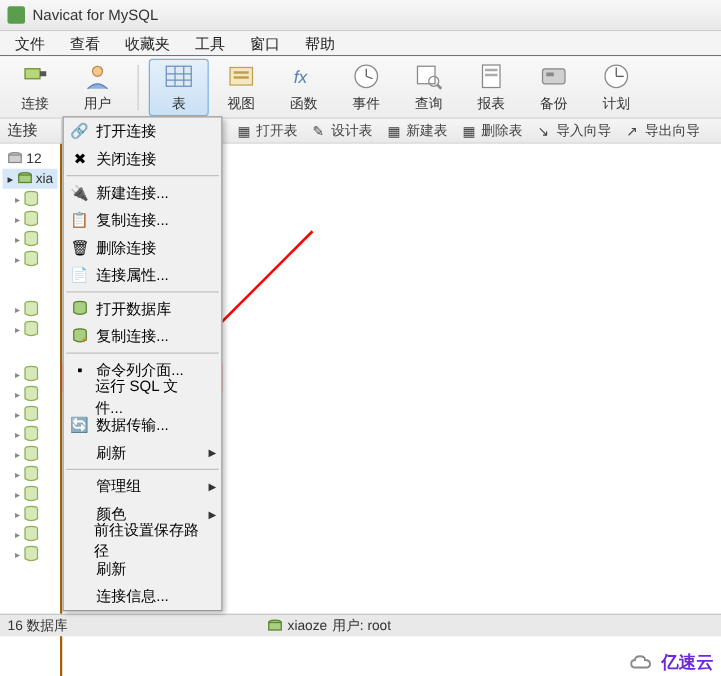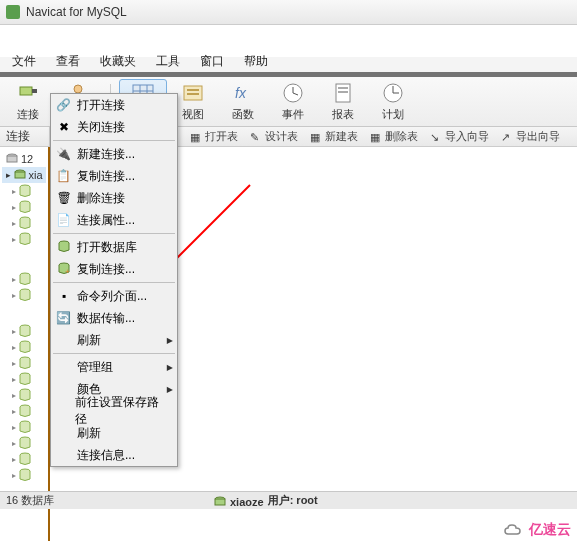--- a/index.html
+++ b/index.html
@@ -2,21 +2,21 @@
 <html><head>
 <meta charset="utf-8">
 <style>
 * { margin: 0; padding: 0; box-sizing: border-box; font-family: "Microsoft YaHei", sans-serif; }
 body { width: 577px; height: 541px; background: #fff; font-size: 12px; overflow: hidden; position: relative; }
 
 .titlebar { height: 22px; background: linear-gradient(#f8f8f8,#e8e8e8); border-bottom: 1px solid #ccc; display: flex; align-items: center; padding: 12px 6px; gap: 6px; }
 .titlebar .icon { width: 14px; height: 14px; background: #5a9e4d; border-radius: 2px; }
 .titlebar .title { font-size: 12px; color: #333; }
 
-.menubar { height: 20px; display: flex; align-items: flex-end; padding: 0 2px; background: #f4f4f4; border-bottom: 5px solid #737373; margin-top: 32px; }
+.menubar { height: 20px; display: flex; align-items: flex-start; padding: 0 2px; background: #f4f4f4; border-bottom: 1px solid #737373; }
 .menubar .m { padding: 2px 10px; font-size: 12px; color: #222; cursor: default; }
 
 .toolbar { height: 50px; display: flex; align-items: center; background: linear-gradient(#f9f9f9,#ededed); border-bottom: 1px solid #c8c8c8; padding: 0 4px; gap: 2px; }
 .tbtn { min-width: 48px; height: 46px; display: flex; flex-direction: column; align-items: center; justify-content: center; gap: 2px; padding: 2px 6px; border: 1px solid transparent; border-radius: 3px; }
 .tbtn.sel { background: linear-gradient(#e4f0fb,#c9e0f5); border-color: #7bb0e0; }
 .tbtn .ic { width: 24px; height: 24px; display: flex; align-items: center; justify-content: center; }
 .tbtn .lbl { font-size: 11px; color: #333; }
 .sep { width: 1px; height: 36px; background: #ccc; margin: 0 6px; }
 
 .subbar { height: 20px; background: linear-gradient(#f5f5f5,#e9e9e9); border-bottom: 1px solid #ccc; display: flex; align-items: stretch; }
@@ -40,23 +40,23 @@
 .ctxmenu .row .cic { width: 18px; height: 18px; margin-right: 4px; display: flex; align-items: center; justify-content: center; }
 .ctxmenu .row.hi { }
 .ctxmenu .row .arr { position: absolute; right: 4px; font-size: 8px; color: #333; }
 .ctxmenu .div { height: 1px; background: #c0c0c0; margin: 2px 2px; }
 .highlight-box { position: absolute; border: 2px solid #ff0000; pointer-events: none; }
 
 .arrow-line { position: absolute; pointer-events: none; }
 
 .statusbar { position: absolute; bottom: 32px; left: 0; right: 0; height: 18px; background: #e9e9e9; border-top: 1px solid #c8c8c8; display: flex; align-items: center; font-size: 11px; color: #333; }
 .statusbar .sleft { width: 210px; padding: 0 6px; }
-.statusbar .sright { padding: 0 4px; display: flex; align-items: flex-end; gap: 4px; font-weight: bold; }
-
-.watermark { position: absolute; right: 6px; bottom: 2px; font-size: 14px; color: #ec4899; font-weight: bold; display: flex; align-items: center; gap: 6px; }
+.statusbar .sright { padding: 0 4px; display: flex; align-items: center; gap: 4px; }
+
+.watermark { position: absolute; right: 6px; bottom: 2px; font-size: 14px; color: #6d28d9; font-weight: bold; display: flex; align-items: center; gap: 6px; }
 .watermark .wic { width: 20px; height: 16px; }
 
 svg { display: block; }
 </style>
 </head>
 <body>
 
 <div class="titlebar">
   <span class="icon"></span>
   <span class="title">Navicat for MySQL</span>
@@ -127,26 +127,45 @@
           <circle cx="12" cy="12" r="9" fill="#fff" stroke="#888"></circle>
           <line x1="12" y1="12" x2="12" y2="6" stroke="#555"></line>
           <line x1="12" y1="12" x2="17" y2="14" stroke="#555"></line>
         </svg>
       </span>
     <span class="lbl">事件</span>
   </div>
   <div class="tbtn">
     <span class="ic">
         <svg width="24" height="24">
+          <rect x="3" y="4" width="14" height="14" fill="#fff" stroke="#888"></rect>
+          <circle cx="16" cy="16" r="4" fill="none" stroke="#888"></circle>
+          <line x1="19" y1="19" x2="22" y2="22" stroke="#888" stroke-width="2"></line>
+        </svg>
+      </span>
+    <span class="lbl">查询</span>
+  </div>
+  <div class="tbtn">
+    <span class="ic">
+        <svg width="24" height="24">
           <rect x="5" y="3" width="14" height="18" fill="#fff" stroke="#888"></rect>
           <rect x="7" y="6" width="10" height="2" fill="#aaa"></rect>
           <rect x="7" y="10" width="10" height="2" fill="#aaa"></rect>
         </svg>
       </span>
     <span class="lbl">报表</span>
+  </div>
+  <div class="tbtn">
+    <span class="ic">
+        <svg width="24" height="24">
+          <rect x="3" y="6" width="18" height="12" rx="2" fill="#d0d0d0" stroke="#888"></rect>
+          <rect x="6" y="9" width="6" height="3" fill="#888"></rect>
+        </svg>
+      </span>
+    <span class="lbl">备份</span>
   </div>
   <div class="tbtn">
     <span class="ic">
         <svg width="24" height="24">
           <circle cx="12" cy="12" r="9" fill="#fff" stroke="#888"></circle>
           <line x1="12" y1="12" x2="12" y2="5" stroke="#555"></line>
           <line x1="12" y1="12" x2="18" y2="12" stroke="#555"></line>
         </svg>
       </span>
     <span class="lbl">计划</span>
@@ -399,20 +418,24 @@
         </svg>
       </span>
       <span>复制连接...</span>
     </div>
   <div class="div"></div>
   <div class="row">
       <span class="cic">▪</span>
       <span>命令列介面...</span>
     </div>
   <div class="row">
+      <span class="cic"></span>
+      <span>运行 SQL 文件...</span>
+    </div>
+  <div class="row">
       <span class="cic">🔄</span>
       <span>数据传输...</span>
     </div>
   <div class="row">
       <span class="cic"></span>
       <span>刷新</span>
       <span class="arr">▶</span>
     </div>
   <div class="div"></div>
   <div class="row">

